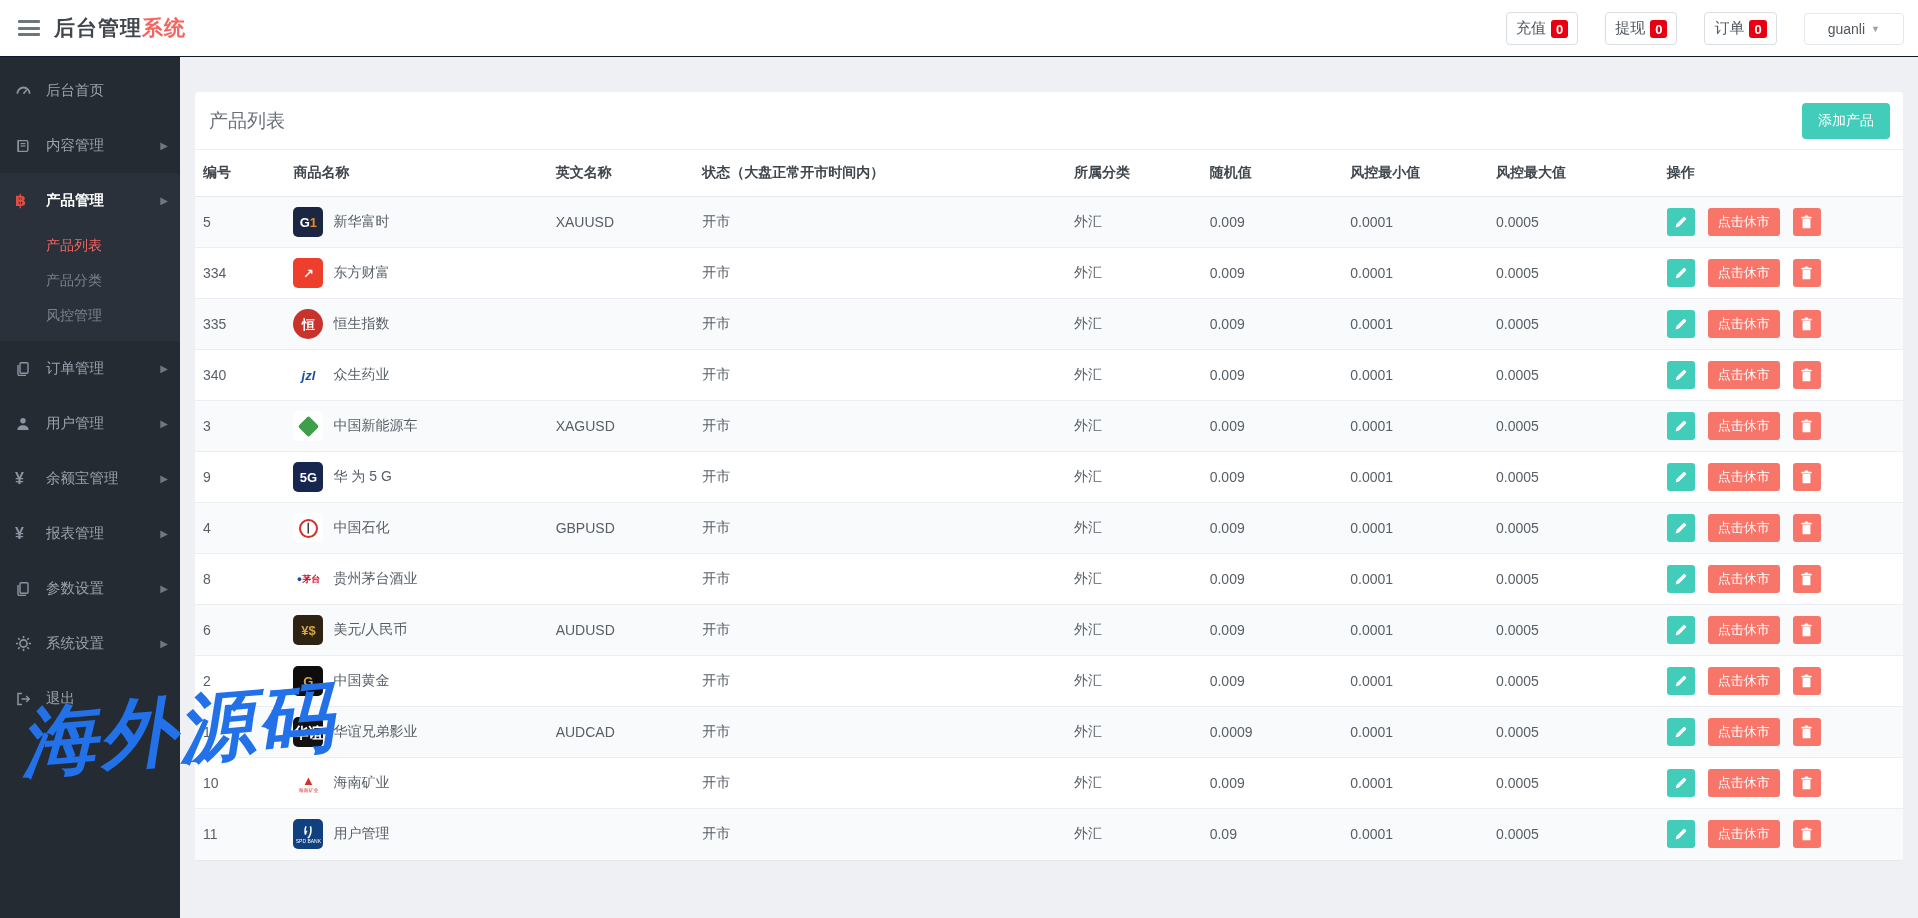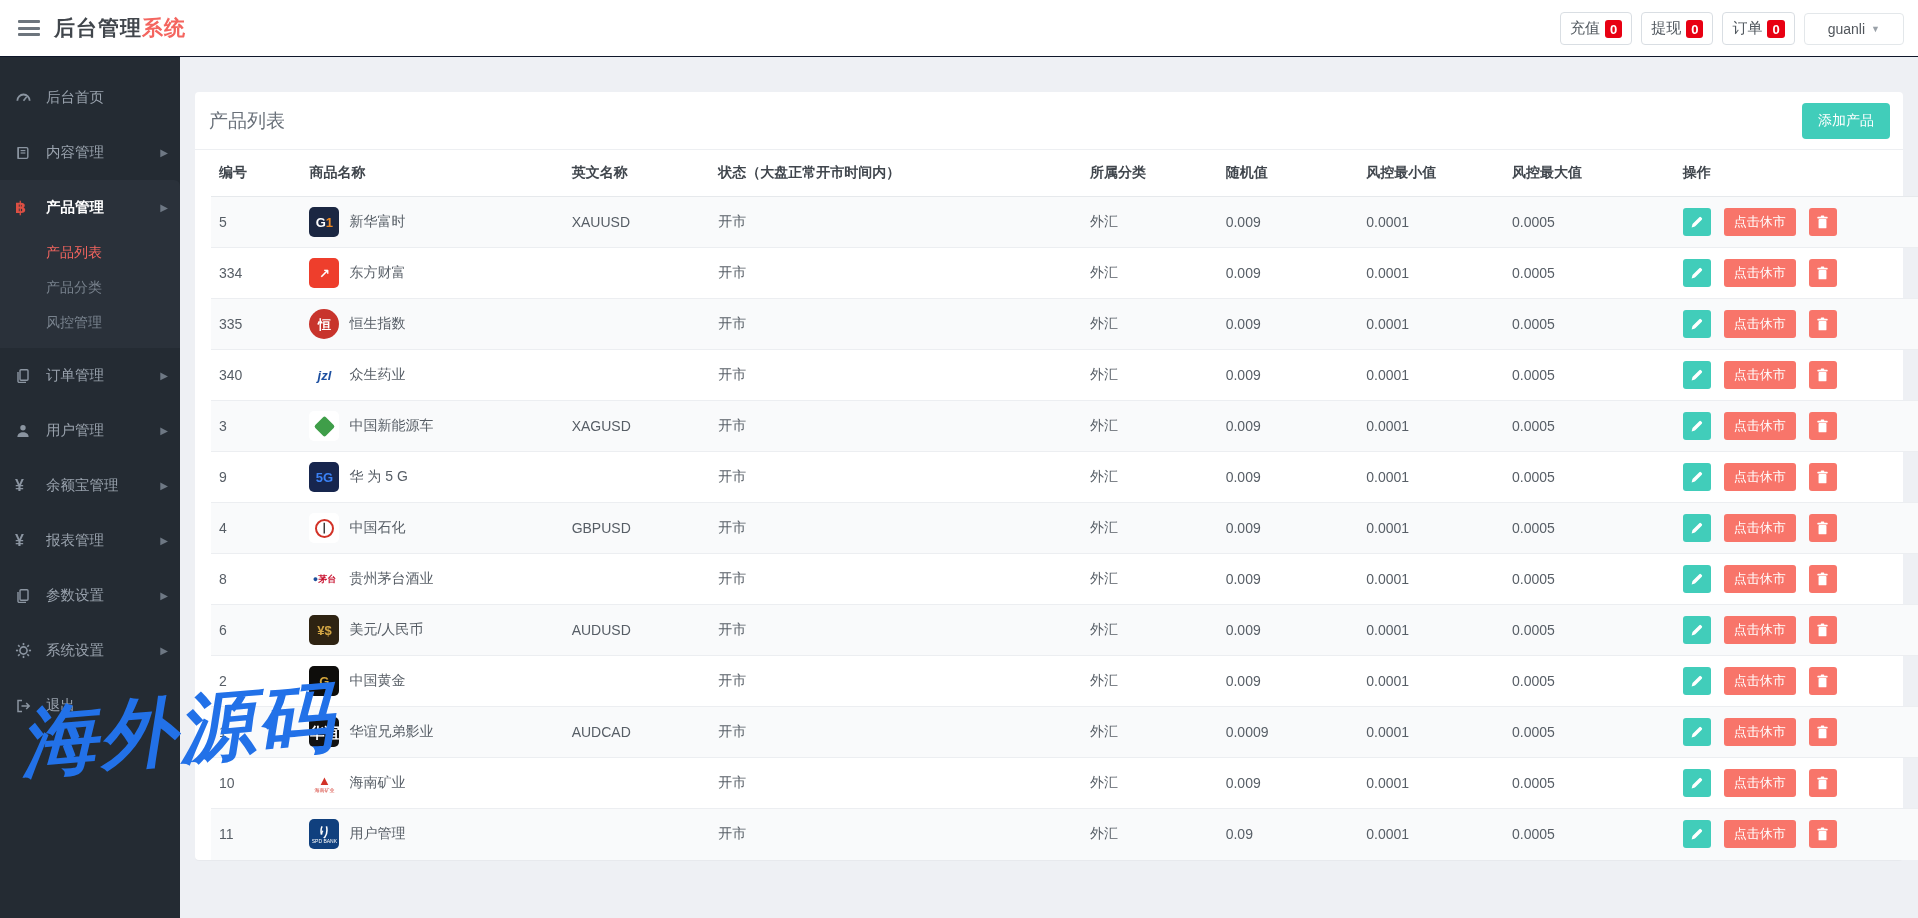--- a/index.html
+++ b/index.html
@@ -11,52 +11,52 @@
   }
   
   .navbar { position:absolute; top:0; left:0; width:1918px; height:57px;
     background:#fff; border-bottom:1px solid #0f172a; z-index:20;
     display:flex; align-items:center; }
   .hamburger { width:22px; height:16px; margin-left:18px; cursor:pointer;
     display:flex; flex-direction:column; justify-content:space-between; }
   .hamburger span { display:block; height:3px; background:#6d757d; border-radius:1px; }
   .brand { margin-left:14px; font-size:21px; font-weight:bold; color:#41464c; letter-spacing:1px; }
   .brand .accent { color:#f4655f; }
-  .nav-right { position:absolute; right:14px; top:0; height:57px; display:flex; align-items:center; gap:9px; }
+  .nav-right { position:absolute; right:14px; top:0; height:57px; display:flex; align-items:center; gap:27px; }
   .stat-btn { display:inline-flex; align-items:center; gap:5px; border:1px solid #d9dee3;
     background:#fff; border-radius:4px; padding:6px 9px; font-size:15px; color:#4f565d; cursor:pointer; }
   .badge { background:#e80012; color:#fff; font-weight:bold; font-size:13px;
     line-height:1; padding:3px 5px 2px; border-radius:3px; }
   .user-btn { display:inline-flex; align-items:center; gap:6px; border:1px solid #e3e7ea;
     background:#fff; border-radius:4px; padding:7px 23px; font-size:14px; color:#51565c; cursor:pointer; }
   .caret { font-size:9px; color:#9aa1a8; }
   
   .sidebar { position:absolute; top:57px; left:0; bottom:0; width:180px; background:#242b33; z-index:15; }
-  .menu { padding-top:13px; }
+  .menu { padding-top:6px; }
   .menu-item { height:55px; display:flex; align-items:center; padding:0 15px;
     color:#99a2ad; font-size:14.5px; cursor:pointer; position:relative; }
   .mi-icon { width:24px; margin-right:7px; display:flex; align-items:center; color:#8b95a1; }
   .mi-icon .btc { color:#dd4f43; font-weight:bold; font-size:16px; }
   .mi-icon .yen { font-size:16px; font-weight:bold; }
   .arrow { position:absolute; right:12px; font-size:10px; color:#6e7884; }
   .menu-group { background:#2a313a; border-radius:0 6px 0 0; padding-bottom:8px; }
   .menu-group > .menu-item { color:#fff; font-weight:bold; }
   .submenu-item { height:35px; display:flex; align-items:center; padding-left:46px;
     color:#78828d; font-size:14px; cursor:pointer; }
   .submenu-item.active { color:#f4655f; }
   
   .content { position:absolute; left:180px; top:57px; right:0; bottom:0; }
   .card { margin:35px 15px 0; background:#fff; border-radius:4px; position:relative;
     box-shadow:0 1px 1px rgba(0,0,0,.03); }
   .card-header { padding:16px 14px 15px; border-bottom:1px solid #edeff2; }
   .card-title { font-size:19px; color:#697079; font-weight:normal; }
   .add-btn { position:absolute; top:11px; right:13px; background:#41cdba; border:none;
     color:#fff; font-size:14px; padding:9px 16px; border-radius:4px; cursor:pointer; }
   
-  table { width:100%; border-collapse:collapse; table-layout:fixed;margin-left:16px; }
+  table { width:100%; border-collapse:collapse; table-layout:fixed; }
   thead th { text-align:left; font-size:14px; font-weight:bold; color:#40464d;
     padding:14px 8px; border-bottom:1px solid #e6e9ec; }
   tbody tr:nth-child(odd) { background:#f9fafb; }
   tbody tr + tr { border-top:1px solid #eceef1; }
   tbody td { font-size:14px; color:#575e66; padding:8px; height:51px; vertical-align:middle; }
   .name-cell { display:flex; align-items:center; }
   .logo { width:30px; height:30px; min-width:30px; border-radius:5px; margin-right:10px;
     display:flex; flex-direction:column; align-items:center; justify-content:center;
     font-weight:bold; font-size:13px; line-height:1; overflow:hidden; }
   .logo .sub { font-size:5px; font-weight:normal; margin-top:1px; white-space:nowrap; }
@@ -426,21 +426,21 @@
                 </button>
               </span>
             </td>
           </tr>
           <tr>
             <td>9</td>
             <td>
               <span class="name-cell">
                 <span class="logo" style="background: rgb(23, 38, 78);">
                   <span style="display: flex; align-items: center;">
-                    <span style="color: #3b82f6;">5G</span>
+                    <span style="color: #ffffff;">5G</span>
                   </span>
                 </span>
                 <span>华 为 5 G</span>
               </span>
             </td>
             <td></td>
             <td>开市</td>
             <td>外汇</td>
             <td>0.009</td>
             <td>0.0001</td>

